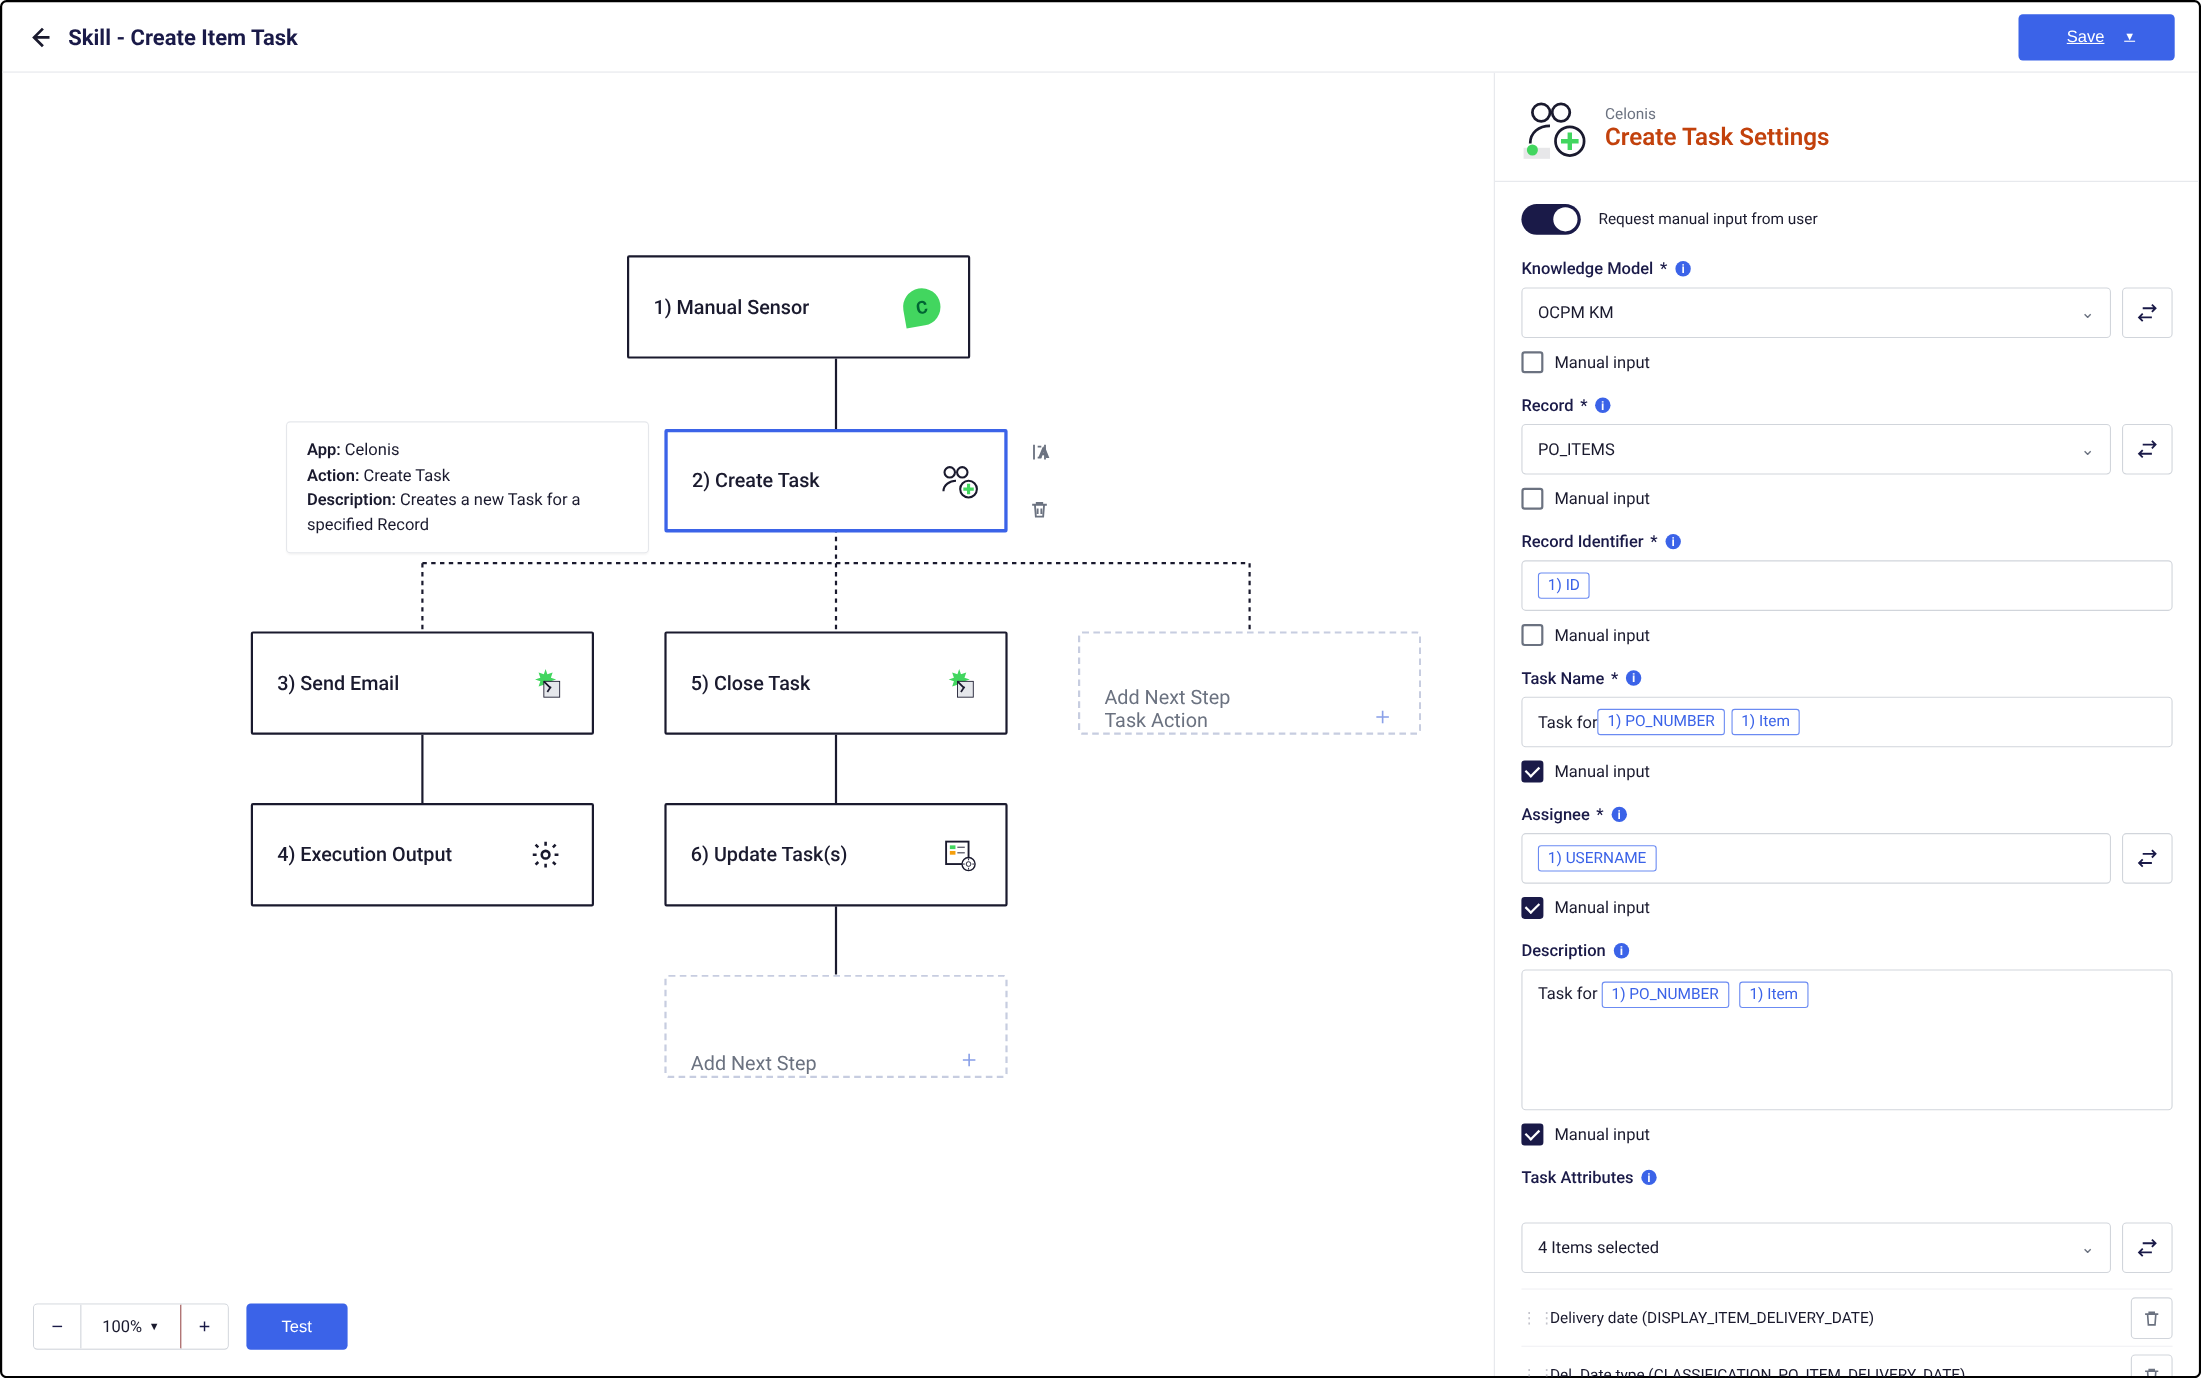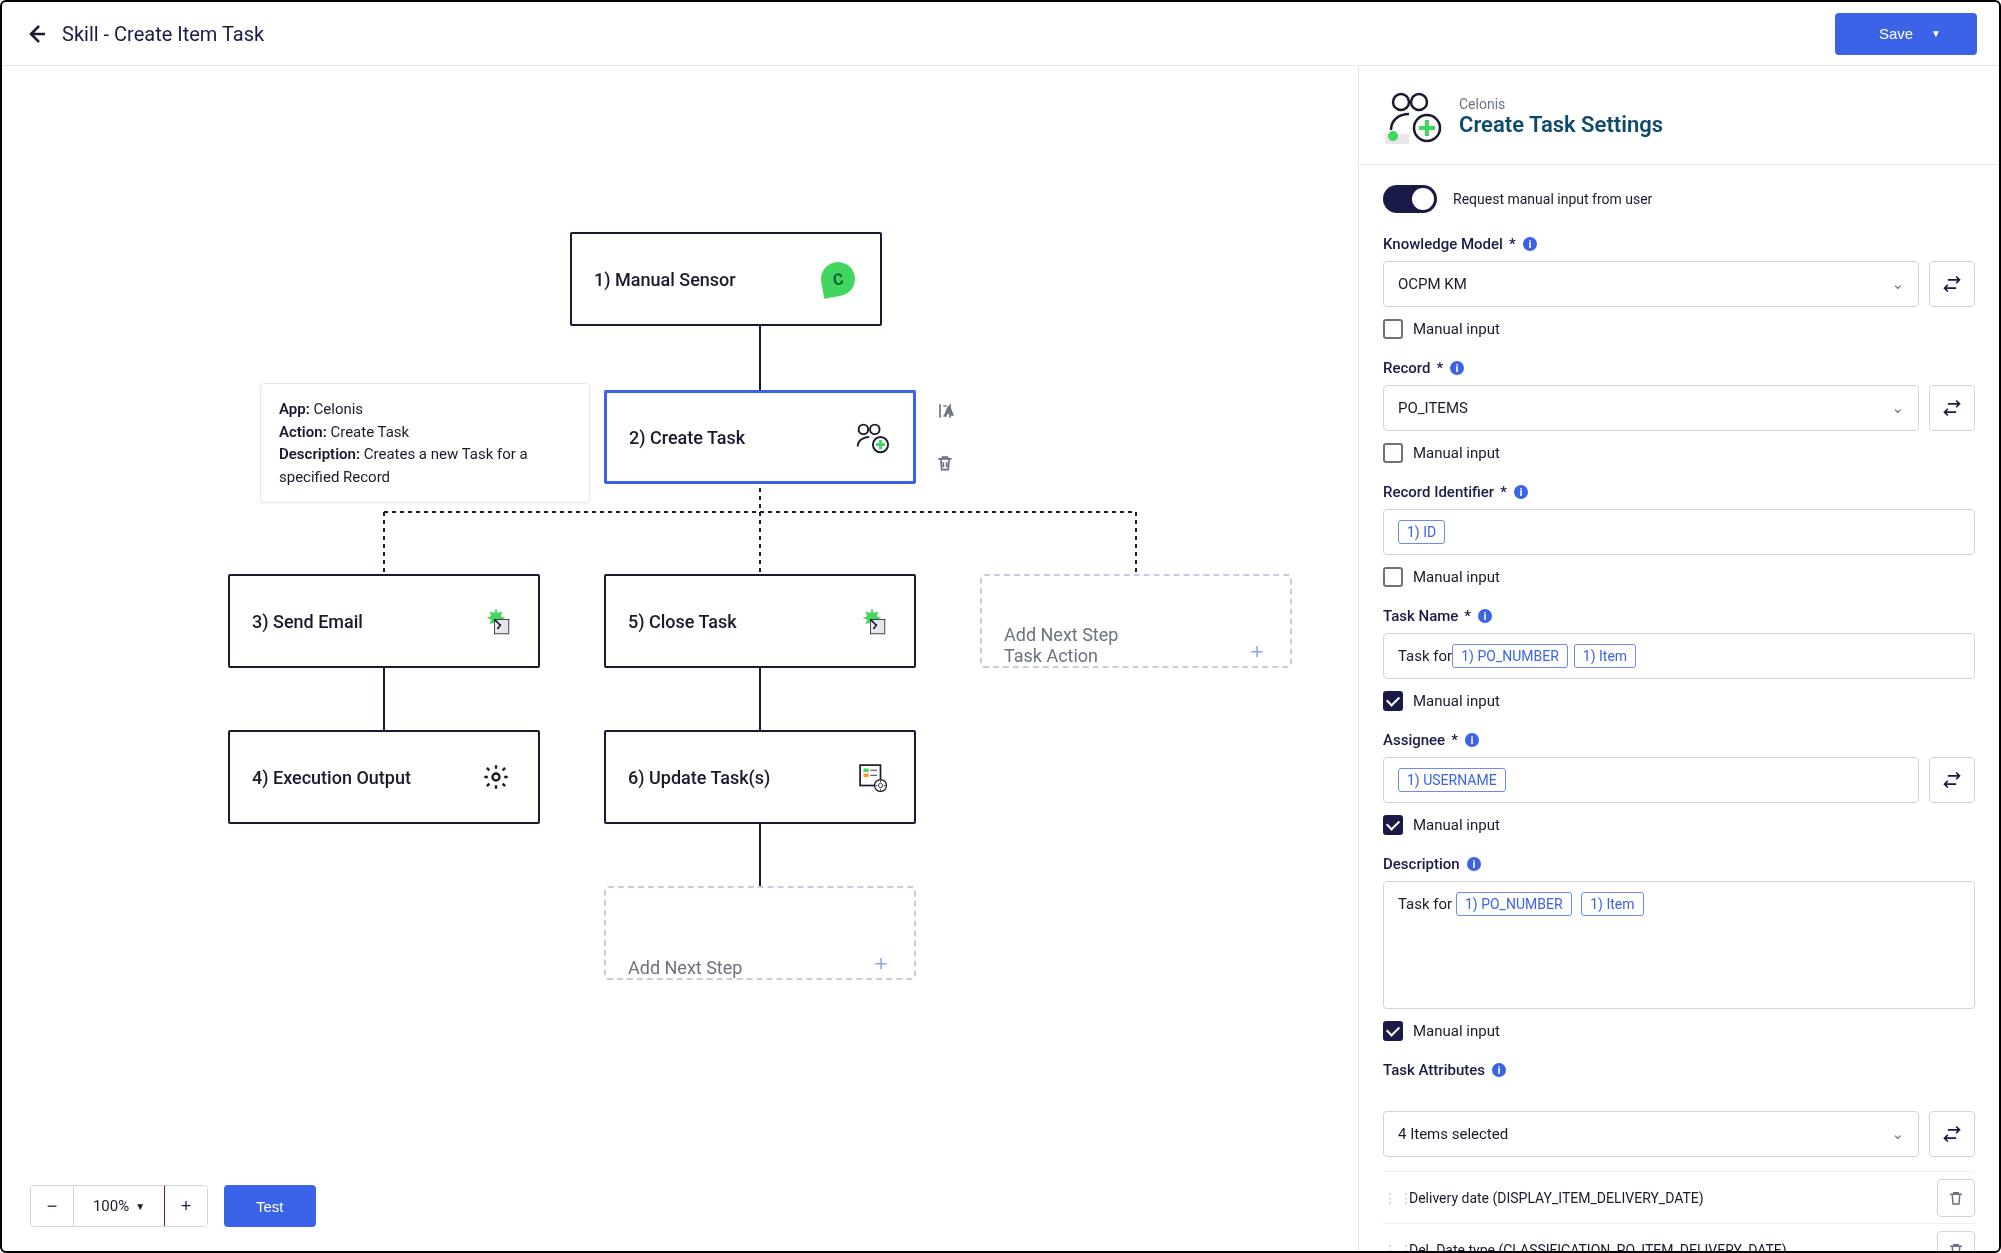--- a/index.html
+++ b/index.html
@@ -2,43 +2,43 @@
 <html><head>
 <meta charset="utf-8">
 <style>
   * { box-sizing: border-box; margin:0; padding:0; }
   body { font-family: -apple-system, BlinkMacSystemFont, "Segoe UI", Roboto, sans-serif; color:#1a1a2e; background:#fff; font-size:14px; width:2001px; height:1253px; }
   .wrap { border:2px solid #000; width:2001px; height:1253px; border-radius:6px; display:flex; flex-direction:column; overflow:hidden; }
   
   .header { height:64px; border-bottom:1px solid #e5e7eb; display:flex; align-items:center; padding:0 22px; justify-content:space-between; }
   .header-left { display:flex; align-items:center; gap:14px; }
   .back-arrow { width:24px; height:24px; color:#1a1a2e; cursor:pointer; }
-  .page-title { font-size:20px; font-weight:400; color:#1a1a48; }
-  .save-btn { background:#3b63e8; color:#fff; border:none; border-radius:4px; height:42px; padding:0 36px 0 44px; font-size:15px; display:flex; align-items:center; gap:18px; cursor:pointer; }
+  .page-title { font-size:20px; font-weight:700; color:#1a1a48; }
+  .save-btn { background:#3b63e8; color:#fff; border:none; border-radius:4px; height:42px; padding:0 36px 0 44px; font-size:15px; display:flex; align-items:center; gap:18px; cursor:pointer;text-decoration:underline; }
   .save-caret { font-size:10px; }
   
   .main { flex:1; display:flex; overflow:hidden; }
   .canvas-area { flex:1; position:relative; border-right:1px solid #e5e7eb; }
   .sidebar { width:640px; overflow-y:auto; padding:20px 24px 0 24px; }
   
   .canvas { position:absolute; inset:0; }
   .node { position:absolute; border:2px solid #1a1a2e; background:#fff; border-radius:2px; display:flex; align-items:center; padding:0 22px; font-size:18px; font-weight:500; }
   .node .node-icon-area { margin-left:auto; width:40px; height:40px; display:flex; align-items:center; justify-content:center; }
   .node.selected { border-color:#3b63e8; border-width:3px; }
   .node-hint { position:absolute; border:1px solid #e5e7eb; background:#fff; border-radius:4px; padding:14px 18px; font-size:15px; line-height:1.5; box-shadow:0 1px 2px rgba(0,0,0,0.04); }
   .node-hint b { font-weight:600; }
   .ghost-node { position:absolute; border:2px dashed #c7cde0; border-radius:4px; background:#fff; display:flex; align-items:flex-end; padding:0 22px; font-size:18px; color:#6b7280; }
   .ghost-node .plus { margin-left:auto; color:#8aa0e8; font-size:22px; font-weight:400;}
   .side-action { position:absolute; width:26px; height:26px; color:#6b7280; cursor:pointer; display:flex; align-items:center; justify-content:center; }
   svg.conn { position:absolute; inset:0; width:100%; height:100%; pointer-events:none; }
   
   .sb-head { display:flex; align-items:center; gap:16px; padding:0 0 18px 0; }
   .sb-head-icon { width:60px; height:60px; }
   .sb-head-txt .eyebrow { color:#6b7280; font-size:14px; }
-  .sb-head-txt .title { font-size:22px; font-weight:600; color:#0c4a6e; }
+  .sb-head-txt .title { font-size:22px; font-weight:600; color:#c2410c; }
   hr.sb-div { border:none; border-top:1px solid #e5e7eb; margin:0 -24px 20px -24px; }
   .toggle-row { display:flex; align-items:center; gap:16px; margin-bottom:22px; }
   .toggle { width:54px; height:28px; border-radius:14px; background:#1a1a48; position:relative; cursor:pointer; }
   .toggle::after { content:""; position:absolute; right:3px; top:3px; width:22px; height:22px; border-radius:50%; background:#fff; }
   .field-label { display:flex; align-items:center; gap:6px; font-size:15px; color:#1a1a48; margin-bottom:8px; font-weight:500;}
   .field-label .req { color:#1a1a48; }
   .info-i { width:16px; height:16px; color:#3b63e8; }
   .field-row { display:flex; gap:10px; align-items:stretch; }
   .select-box, .text-box { flex:1; height:46px; border:1px solid #d1d5db; border-radius:4px; padding:0 14px; display:flex; align-items:center; font-size:15px; background:#fff; position:relative; }
   .select-box .caret { margin-left:auto; color:#6b7280; }

